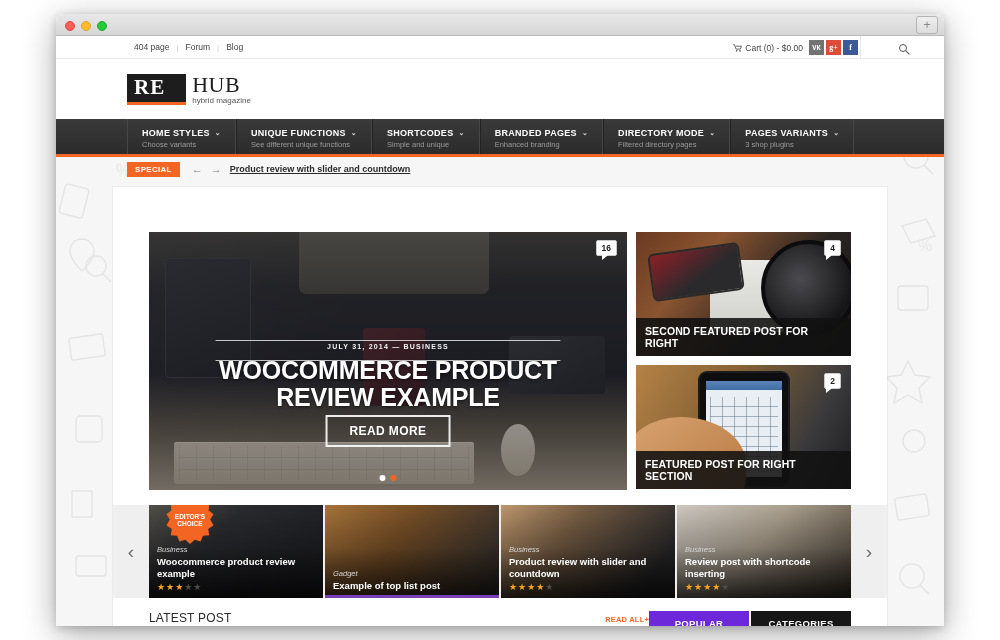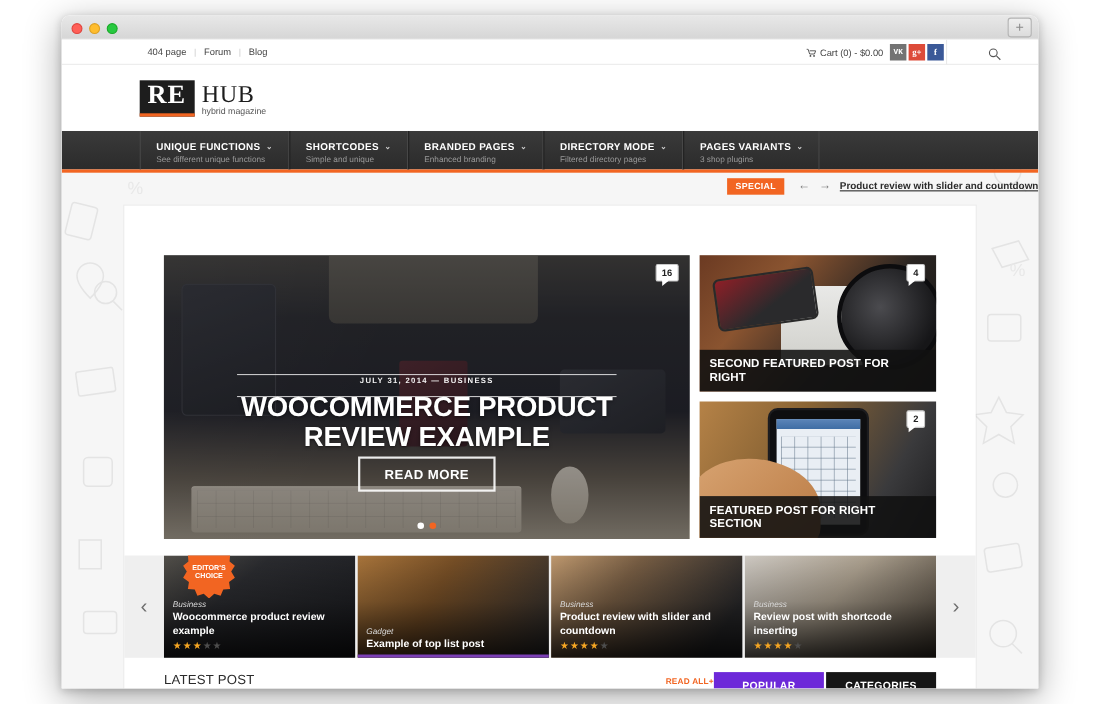--- a/index.html
+++ b/index.html
@@ -107,22 +107,22 @@
   #header {
     position: relative;
     height: 60px;
     background: #fff;
     display: flex; align-items: center;
   }
   #logo { margin-left: 71px; display: flex; align-items: flex-end; }
   #logo-re {
     background: #1d1d1d; color: #fff;
     font-family: "Liberation Serif", serif;
-    font-size: 24px; font-weight: bold; letter-spacing: 1px;
-    padding: 1px 8px 2px 7px;
+    font-size: 21px; font-weight: bold; letter-spacing: 1px;
+    padding: 1px 21px 2px 7px;
     border-bottom: 3px solid #f26522;
   }
   #logo-text { margin-left: 6px; line-height: 1; }
   #logo-hub {
     font-family: "Liberation Serif", serif;
     font-size: 22px; color: #1d1d1d; letter-spacing: 0.5px;
     display: block;
   }
   #logo-tag { font-size: 8px; color: #555; display: block; margin-top: 1px; }
 
@@ -189,21 +189,20 @@
   }
   .caret { font-size: 7px; color: #cfcfcf; }
   .nav-sub { color: #9a9a9a; font-size: 7.5px; margin-top: 2px; white-space: nowrap; }
 
   
   #special-bar {
     position: absolute; left: 0; top: 122px;
     width: 888px; height: 22px;
     display: flex; align-items: center;
     padding-left: 71px;
-    justify-content: flex-end;
   }
   #special-badge {
     background: #f26522; color: #fff;
     font-size: 8px; font-weight: bold; letter-spacing: 0.3px;
     padding: 3px 8px; margin-right: 12px;
   }
   .sp-arrow { color: #777; font-size: 11px; margin-right: 8px; }
   #special-link {
     font-size: 9px; color: #2b2b2b; text-decoration: underline; font-weight: bold;
   }
@@ -518,20 +517,27 @@
             <span id="logo-hub">HUB</span>
             <span id="logo-tag">hybrid magazine</span>
           </span>
         </div>
 
       </div>
 
       <div id="nav">
         <div class="nav-item">
           <span class="nav-title">
+              <span>HOME STYLES</span>
+              <span class="caret">⌄</span>
+            </span>
+          <span class="nav-sub">Choose variants</span>
+        </div>
+        <div class="nav-item">
+          <span class="nav-title">
               <span>UNIQUE FUNCTIONS</span>
               <span class="caret">⌄</span>
             </span>
           <span class="nav-sub">See different unique functions</span>
         </div>
         <div class="nav-item">
           <span class="nav-title">
               <span>SHORTCODES</span>
               <span class="caret">⌄</span>
             </span>

